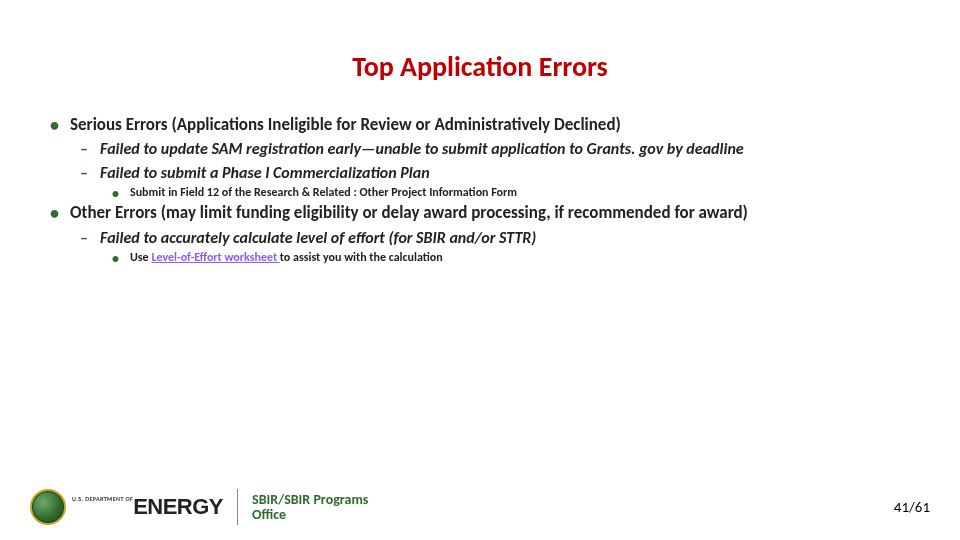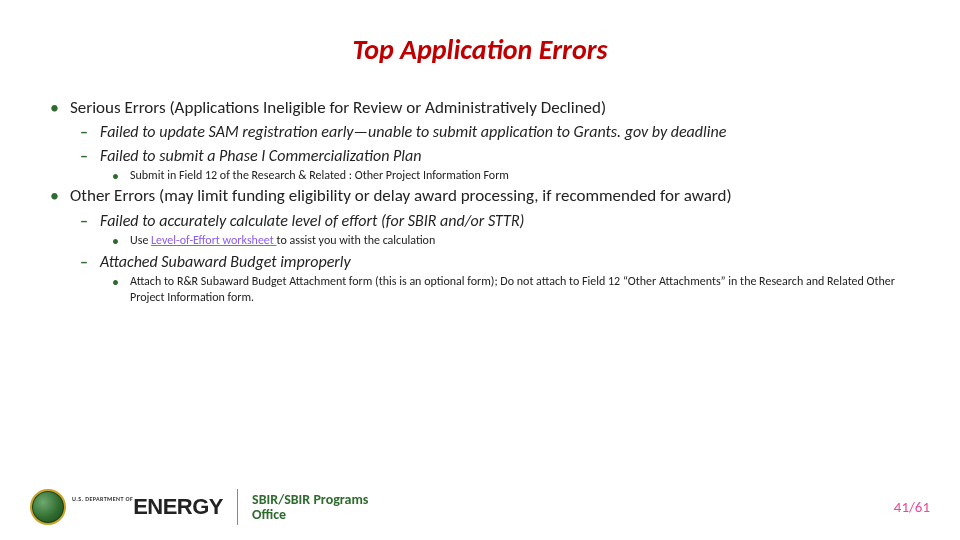--- a/index.html
+++ b/index.html
@@ -10,28 +10,28 @@
     font-family: Calibri, "Segoe UI", Arial, sans-serif;
     background: #ffffff;
     position: relative;
     overflow: hidden;
   }
   .title {
     text-align: center;
     font-size: 28px;
     font-weight: 700;
     color: #c00000;
-    margin-top: 32px;
-    font-style: italic;
+    margin-top: 49px;
   }
   .content {
     margin: 30px 40px 0 40px;
     font-size: 17px;
     color: #222;
     line-height: 1.32;
+    font-weight: bold;
   }
   ul.level1 {
     margin: 0;
     padding-left: 30px;
     list-style: none;
   }
   ul.level1 > li::before {
     content: "\2022";
     color: #2f6b2f;
     position: absolute;
@@ -131,42 +131,39 @@
   }
   .program {
     font-size: 14px;
     color: #2f6b2f;
     font-weight: 700;
     line-height: 1.1;
   }
   .pagenum {
     margin-left: auto;
     font-size: 15px;
-    color: #ec4899;
+    color: #000000;
   }
 </style>
 </head>
 <body>
 
 <div class="title">Top Application Errors</div>
 
 <div class="content">
   <ul class="level1" id="root-list">
       <li><span>Serious Errors  (Applications Ineligible for Review or Administratively Declined)</span><ul class="level2">
           <li><span>Failed to update SAM registration early—unable to submit application to Grants. gov by deadline</span></li>
           <li><span>Failed to submit a Phase I Commercialization Plan</span><ul class="level3">
               <li>Submit in Field 12 of the Research &amp; Related :  Other Project Information Form</li>
             </ul></li>
         </ul></li>
       <li><span>Other Errors (may limit funding eligibility or delay award processing, if recommended for award)</span><ul class="level2">
           <li><span>Failed to accurately calculate level of effort (for SBIR and/or STTR)</span><ul class="level3">
               <li>Use <span class="link">Level-of-Effort worksheet </span>to assist you with the calculation</li>
-            </ul></li>
-          <li><span>Attached Subaward Budget improperly</span><ul class="level3">
-              <li>Attach to R&amp;R Subaward Budget Attachment form (this is an optional form); Do not attach to Field 12 “Other Attachments” in the Research and Related Other Project Information form.</li>
             </ul></li>
         </ul></li>
     </ul>
 </div>
 
 <div class="footer">
   <div class="energy-logo">
     <div class="seal"></div>
     <div class="energy-text">
       <span class="energy-small">U.S. DEPARTMENT OF</span>

